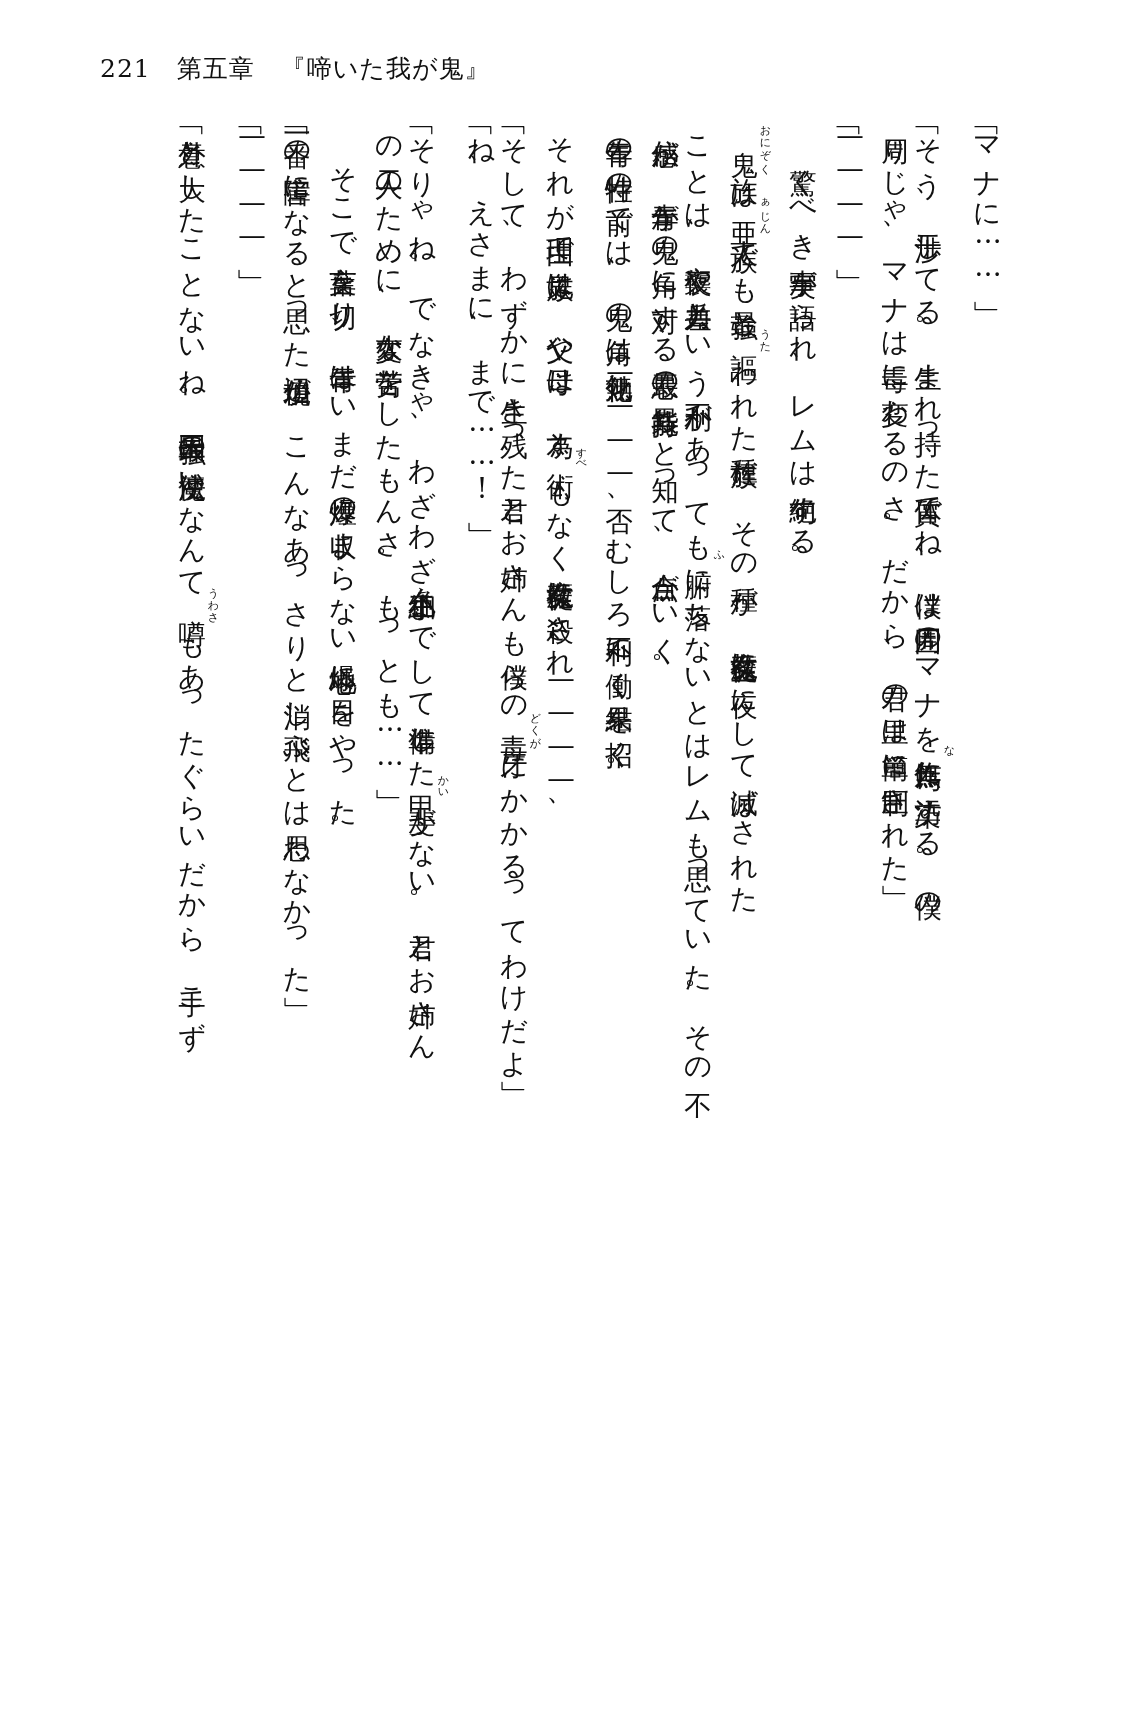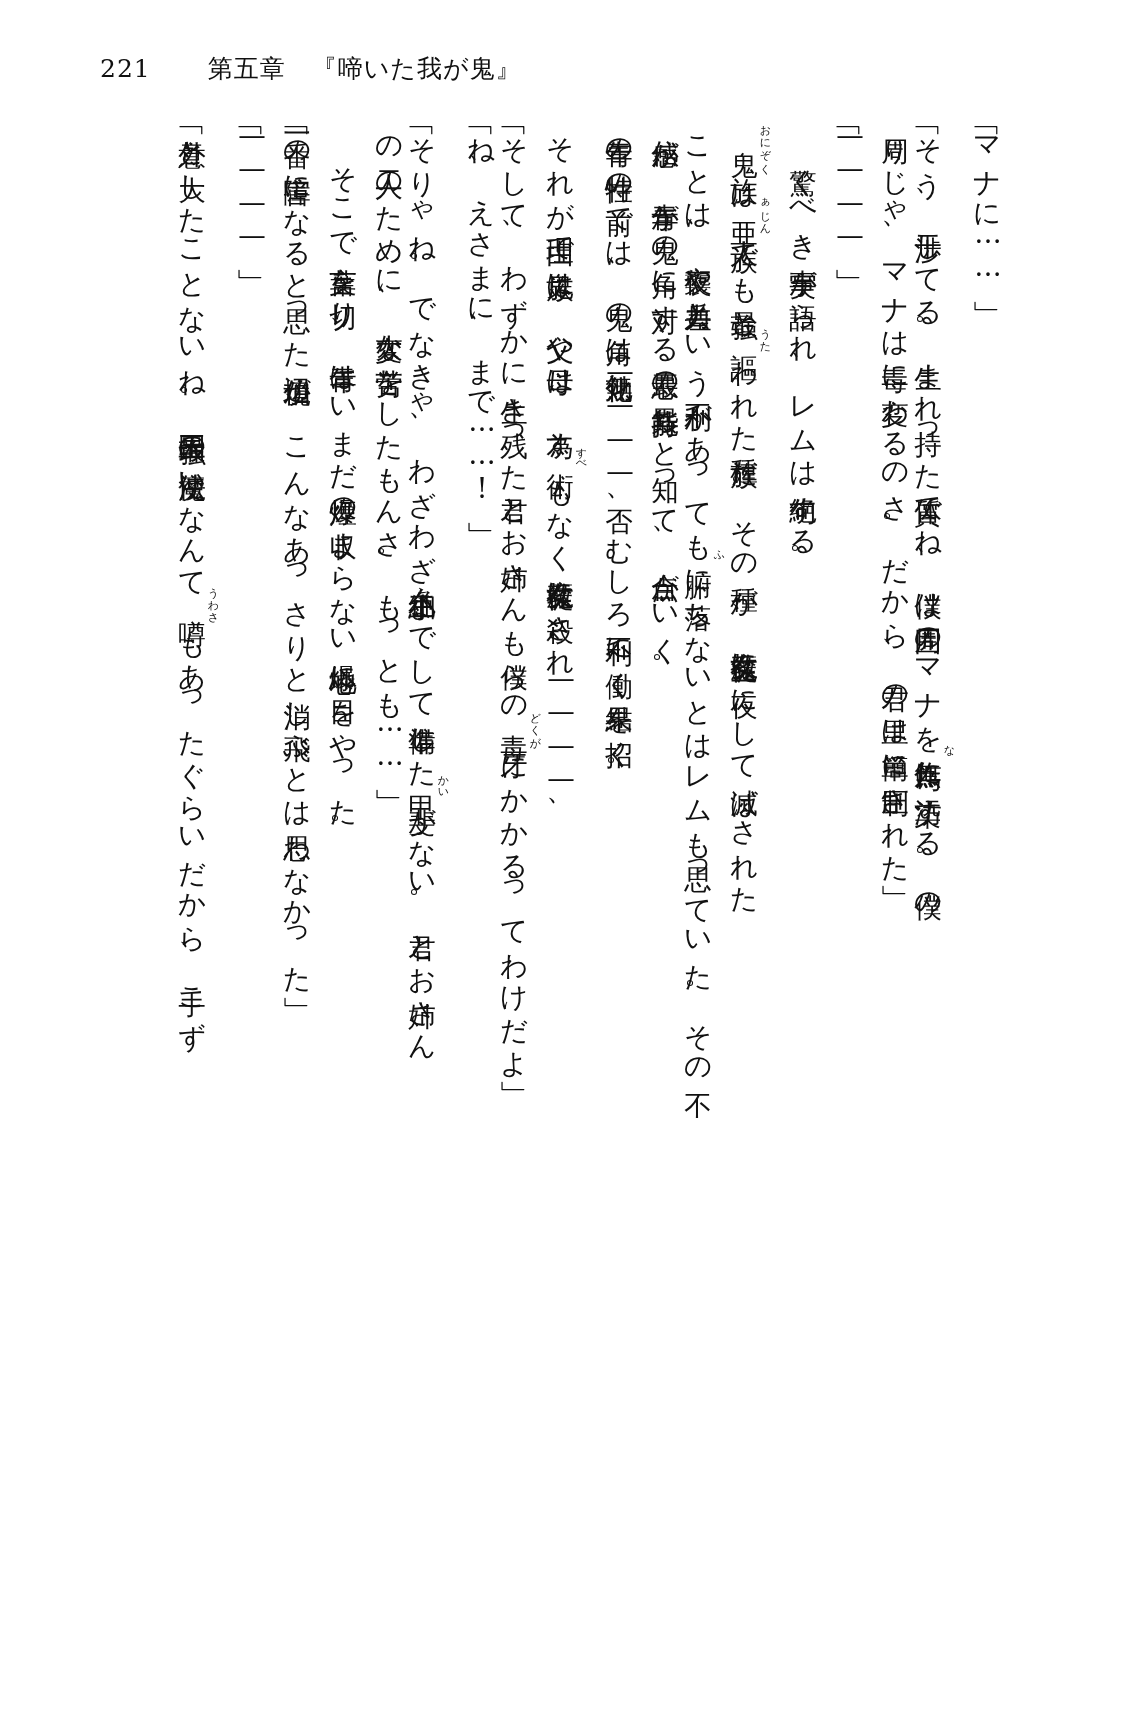--- a/index.html
+++ b/index.html
@@ -28,21 +28,20 @@
     font-size: 25px;
     letter-spacing: 0.04em;
     color: #111;
   }
   .header .folio {
     font-size: 25px;
     font-family: "DejaVu Serif", "Liberation Serif", serif;
   }
   .header .chapter {
     font-size: 25px;
-    margin-left: 31px;
   }
 
   
   .body-area {
     position: absolute;
     top: 118px;
     right: 78px;
     left: 78px;
     bottom: 60px;
     display: flex;

